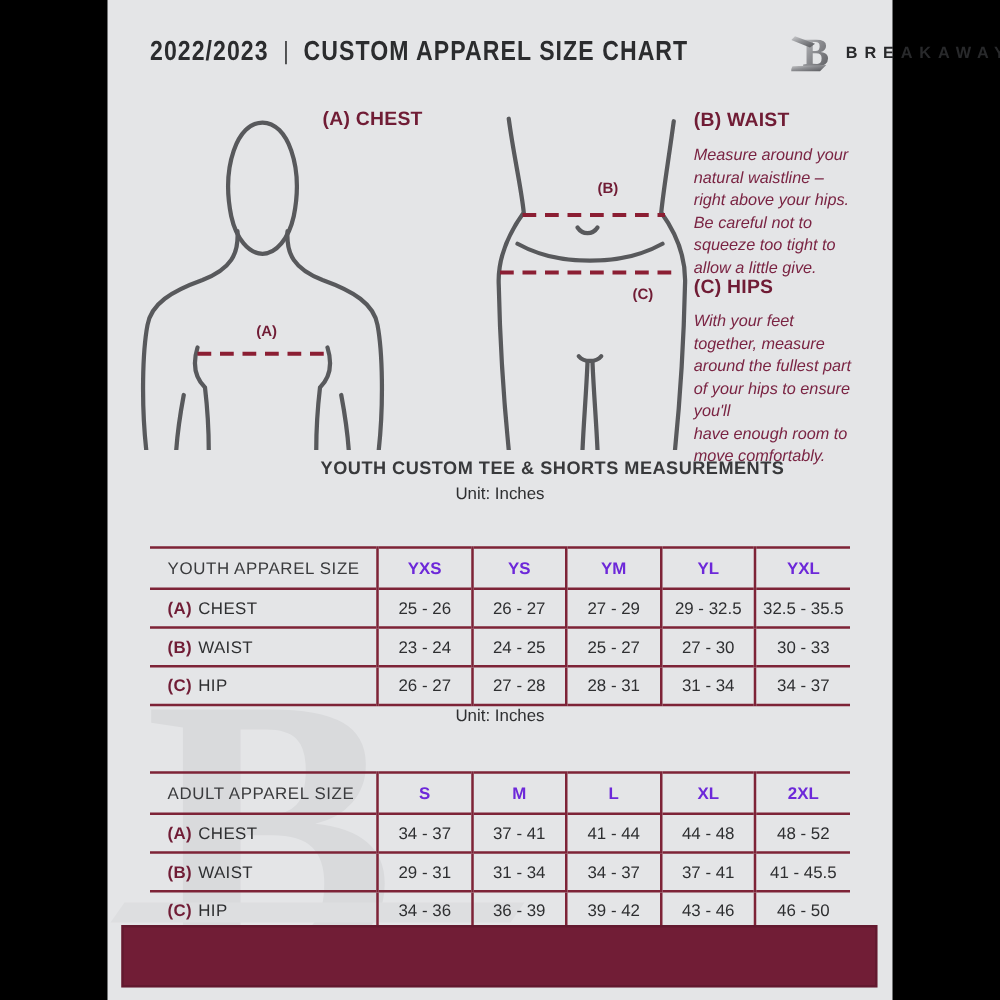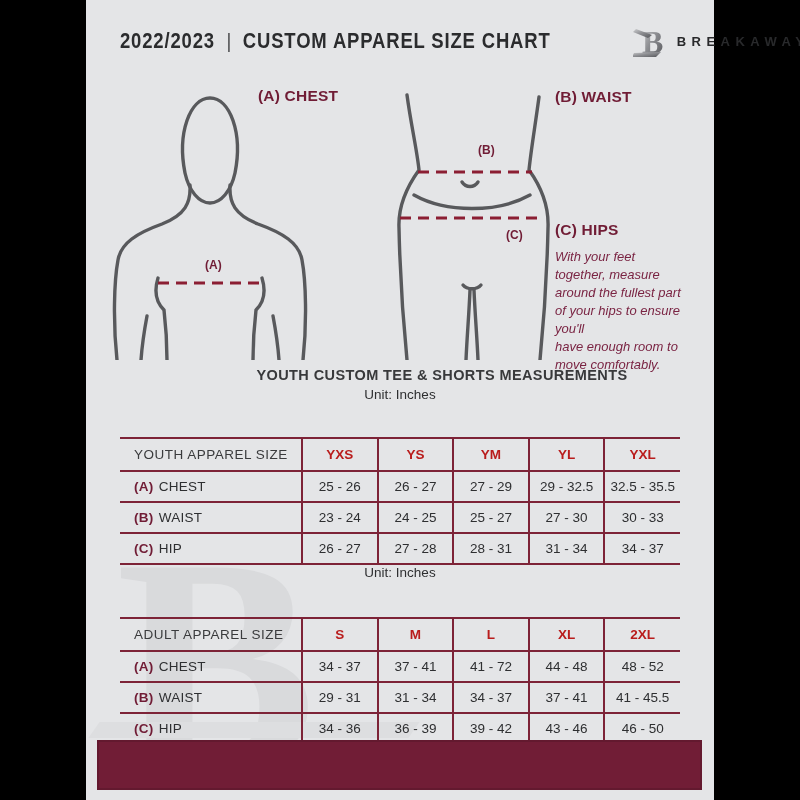--- a/index.html
+++ b/index.html
@@ -35,21 +35,21 @@
   
   .tbl-wrap { position:absolute; left:34px; width:560px; z-index:2;margin-top:29px; }
   table { border-collapse:collapse; width:560px; table-layout:fixed;
           border-top:2.5px solid #7D2337; border-bottom:2.5px solid #7D2337; }
   col.c0 { width:182px; } col.cN { width:75.6px; }
   tbody tr { border-top:2px solid #7D2337; }
   thead tr { height:33px; } tbody tr { height:31px; }
   th, td { border-left:2px solid #7D2337; font-size:13.5px; color:#2E2F31; text-align:center; vertical-align:middle; background:transparent; }
   th:first-child, td:first-child { border-left:none; }
   th.lbl { font-weight:400; letter-spacing:0.5px; text-align:left; padding-left:14px; color:#3A3B3D; }
-  th.size { font-weight:700; color:#b91c1c; }
+  th.size { font-weight:700; color:#6d28d9; }
   td.rowlbl { text-align:left; padding-left:14px; letter-spacing:0.3px; }
   td.rowlbl .pfx { color:#701C35; font-weight:700; margin-right:5px; }
 
   
   .watermark { position:absolute; left:30px; top:540px; z-index:1;
                font-size:300px; font-weight:700; line-height:0.82; color:#D9DADC;
                font-family:"Liberation Serif", serif; }
   .watermark-blade { position:absolute; left:8px; top:722px; width:320px; height:16px;
                      background:#DDDEE0; transform:skewX(-35deg); z-index:1; }
   .footer-bar { position:absolute; left:11px; top:740px; width:605px; height:50px;
@@ -117,20 +117,26 @@
         </g>
         <path d="M32,87 L146,87" stroke="#8B1E33" stroke-width="3.2" stroke-dasharray="11 7"></path>
         <path d="M14,133 L158,133" stroke="#8B1E33" stroke-width="3.2" stroke-dasharray="11 7"></path>
       </svg>
       <span class="fig-label" style="left:92px; top:58px;">(B)</span>
       <span class="fig-label" style="left:120px; top:143px;">(C)</span>
     </div>
 
     <div class="instr" style="left:469px; top:88px; width:150px;">
       <h3>(B) WAIST</h3>
+      <p>Measure around your
+natural waistline –
+right above your hips.
+Be careful not to
+squeeze too tight to
+allow a little give.</p>
     </div>
 
     <div class="instr" style="left:469px; top:221px; width:156px;">
       <h3>(C) HIPS</h3>
       <p>With your feet
 together, measure
 around the fullest part
 of your hips to ensure
 you'll
 have enough room to
@@ -210,21 +216,21 @@
             <th class="size">L</th>
             <th class="size">XL</th>
             <th class="size">2XL</th>
           </tr>
         </thead>
         <tbody>
           <tr>
             <td class="rowlbl"><span class="pfx">(A)</span><span>CHEST</span></td>
             <td>34 - 37</td>
             <td>37 - 41</td>
-            <td>41 - 72</td>
+            <td>41 - 44</td>
             <td>44 - 48</td>
             <td>48 - 52</td>
           </tr>
           <tr>
             <td class="rowlbl"><span class="pfx">(B)</span><span>WAIST</span></td>
             <td>29 - 31</td>
             <td>31 - 34</td>
             <td>34 - 37</td>
             <td>37 - 41</td>
             <td>41 - 45.5</td>

